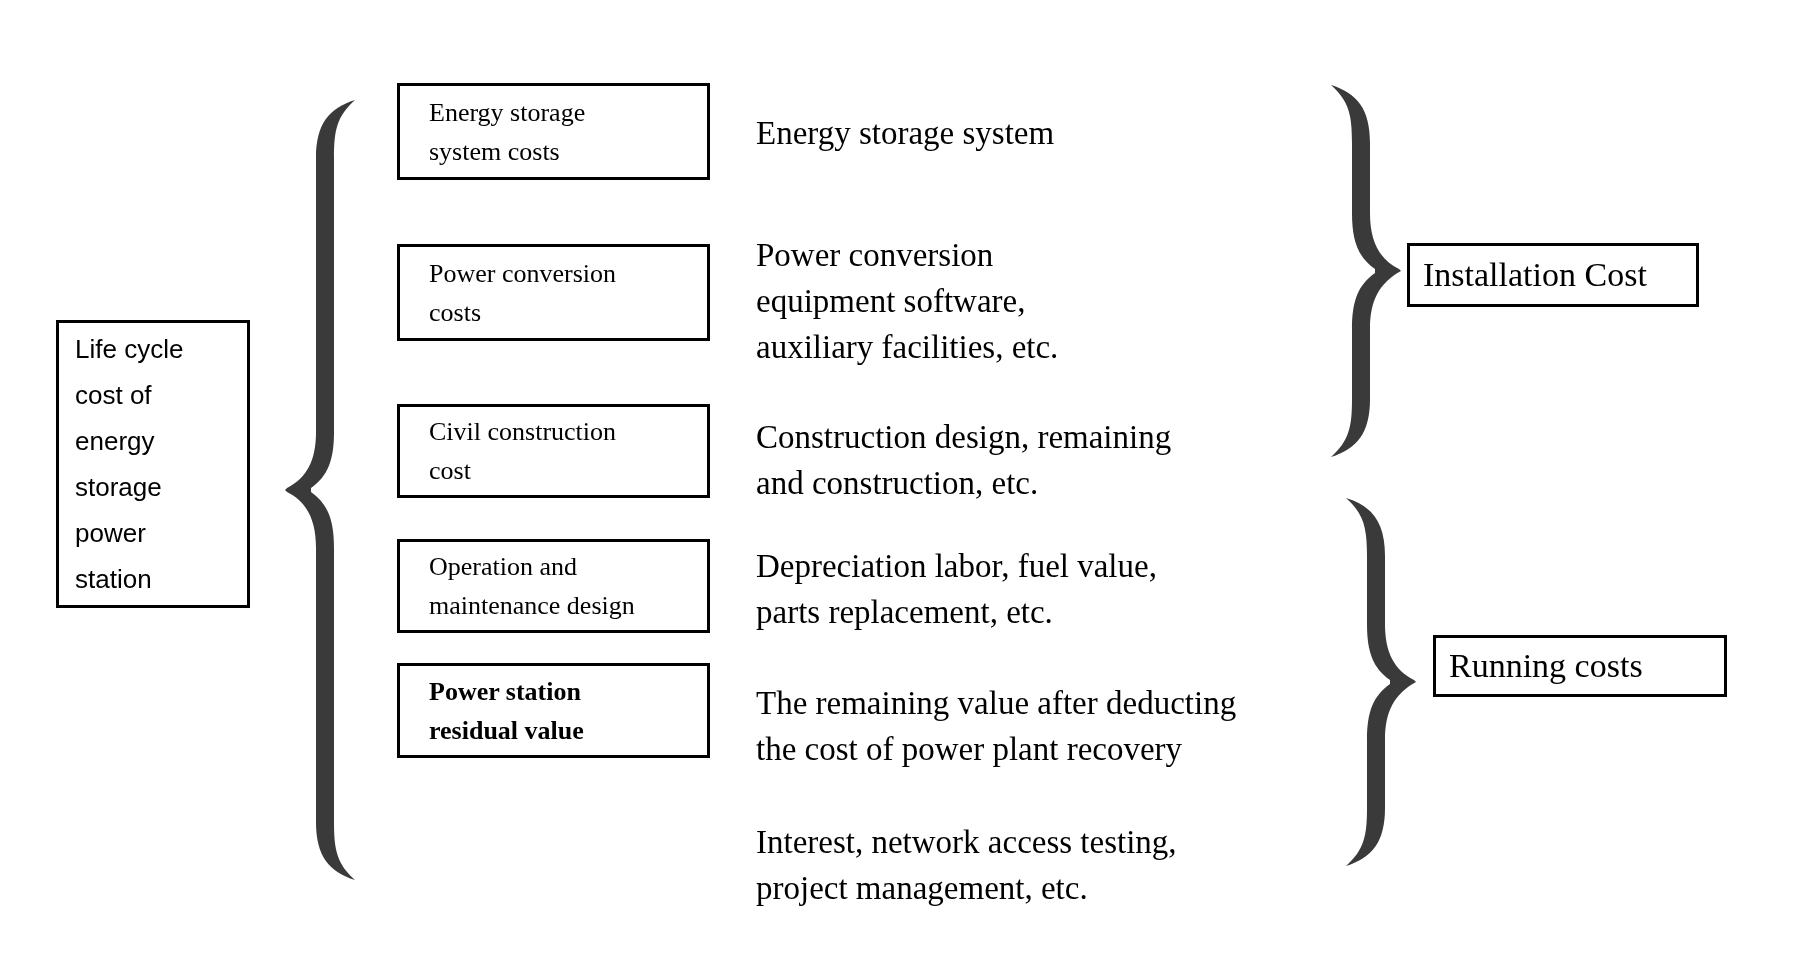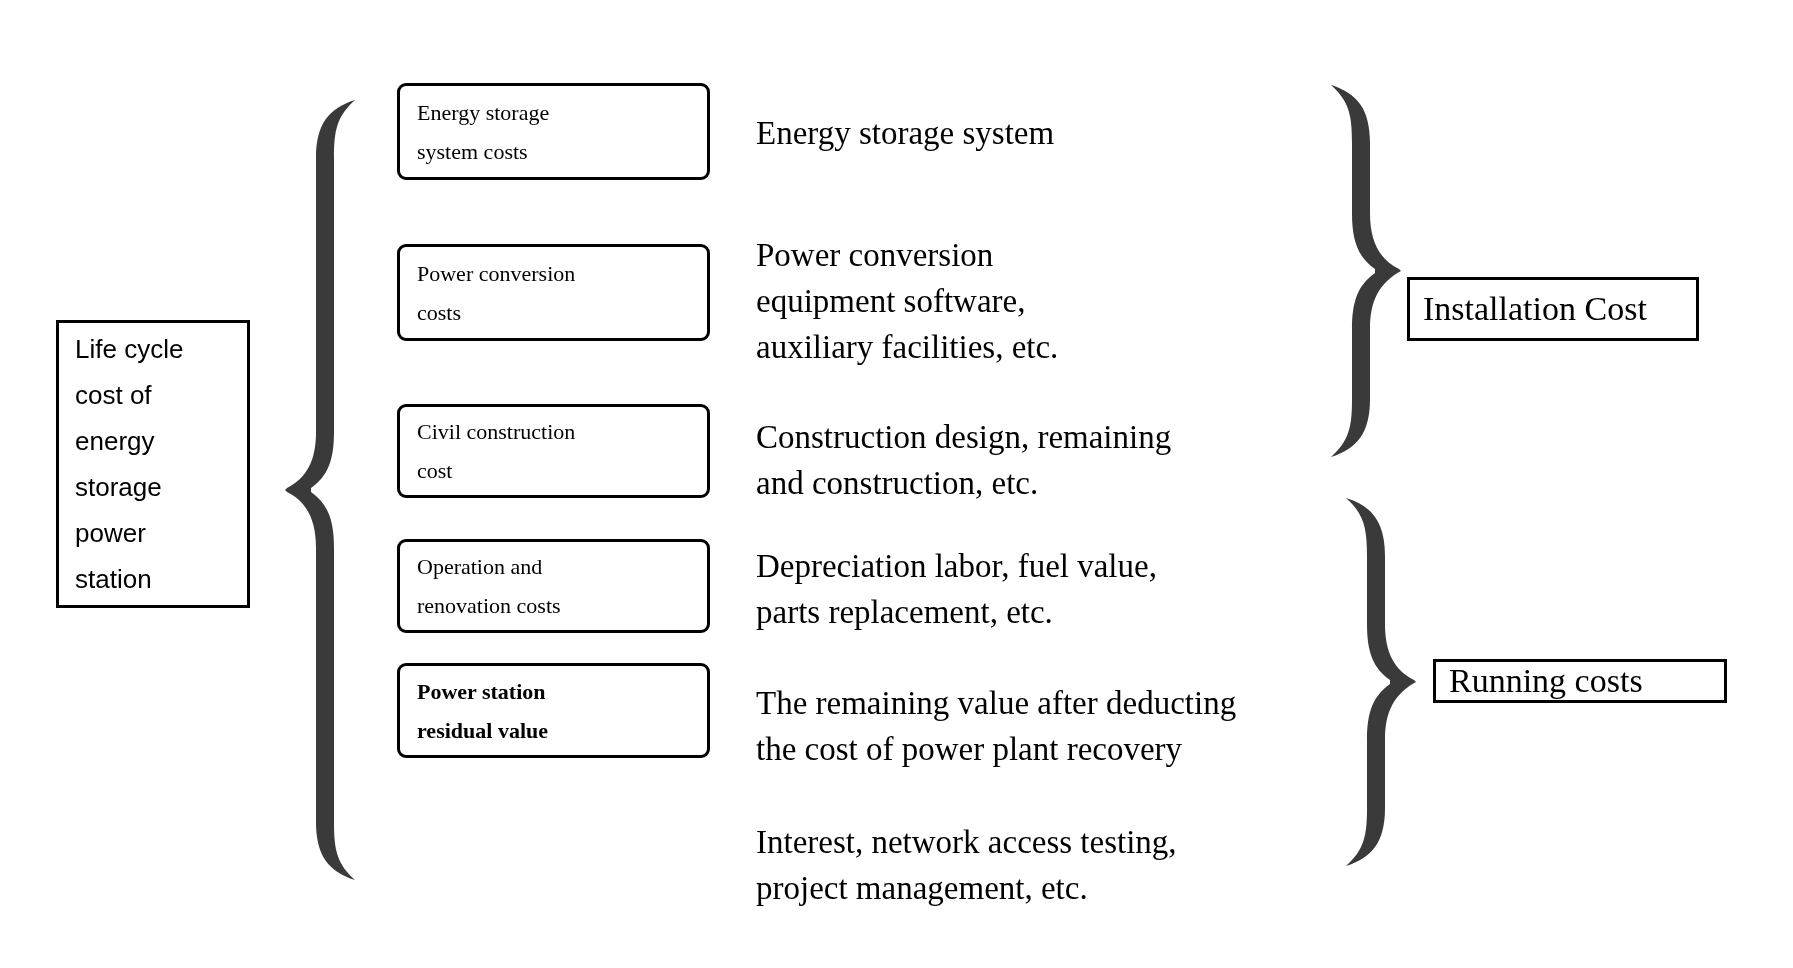--- a/index.html
+++ b/index.html
@@ -27,24 +27,23 @@
   .root-box{
     left:56px;top:320px;width:194px;height:288px;
     font-family:"Liberation Sans",sans-serif;
     font-size:26px;line-height:46px;
     padding-left:16px;
     white-space:pre-line;
   }
   .node-box{
     left:397px;width:313px;
     font-family:"Liberation Serif",serif;
-    font-size:22px;line-height:39px;
-    padding-left:17px;
+    font-size:26px;line-height:39px;
+    padding-left:29px;
     white-space:pre-line;
-    border-radius:9px;
   }
   .desc{
     position:absolute;
     left:756px;width:600px;
     font-family:"Liberation Serif",serif;
     font-size:33px;line-height:46px;
     white-space:pre-line;
   }
   .group-box{
     font-family:"Liberation Serif",serif;
@@ -86,21 +85,21 @@
              C 49 30, 52 16, 70 0 Z"></path>
   </svg>
 
   <div class="box node-box" style="top:83px;height:97px;">Energy storage
 system costs</div>
   <div class="box node-box" style="top:244px;height:97px;">Power conversion
 costs</div>
   <div class="box node-box" style="top:404px;height:94px;">Civil construction
 cost</div>
   <div class="box node-box" style="top:539px;height:94px;">Operation and
-renovation costs</div>
+maintenance design</div>
   <div class="box node-box" style="top:663px;height:95px;font-weight:bold;">Power station
 residual value</div>
 
   <div class="desc" style="top:110px;">Energy storage system</div>
   <div class="desc" style="top:232px;">Power conversion
 equipment software,
 auxiliary facilities, etc.</div>
   <div class="desc" style="top:414px;">Construction design, remaining
 and construction, etc.</div>
   <div class="desc" style="top:543px;">Depreciation labor, fuel value,
@@ -139,16 +138,16 @@
              C 45 344, 32 360, 6 368
              C 24 352, 27 338, 27 310
              L 27 242
              C 27 214, 33 198, 50 186
              L 50 182
              C 33 170, 27 154, 27 126
              L 27 58
              C 27 30, 24 16, 6 0 Z"></path>
   </svg>
 
-  <div class="box group-box" style="left:1407px;top:243px;width:292px;height:64px;margin-top:34px;">Installation Cost</div>
-  <div class="box group-box" style="left:1433px;top:659px;width:294px;height:44px;">Running costs</div>
+  <div class="box group-box" style="left:1407px;top:243px;width:292px;height:64px;">Installation Cost</div>
+  <div class="box group-box" style="left:1433px;top:635px;width:294px;height:62px;">Running costs</div>
 
 </div>
 
 </body></html>

